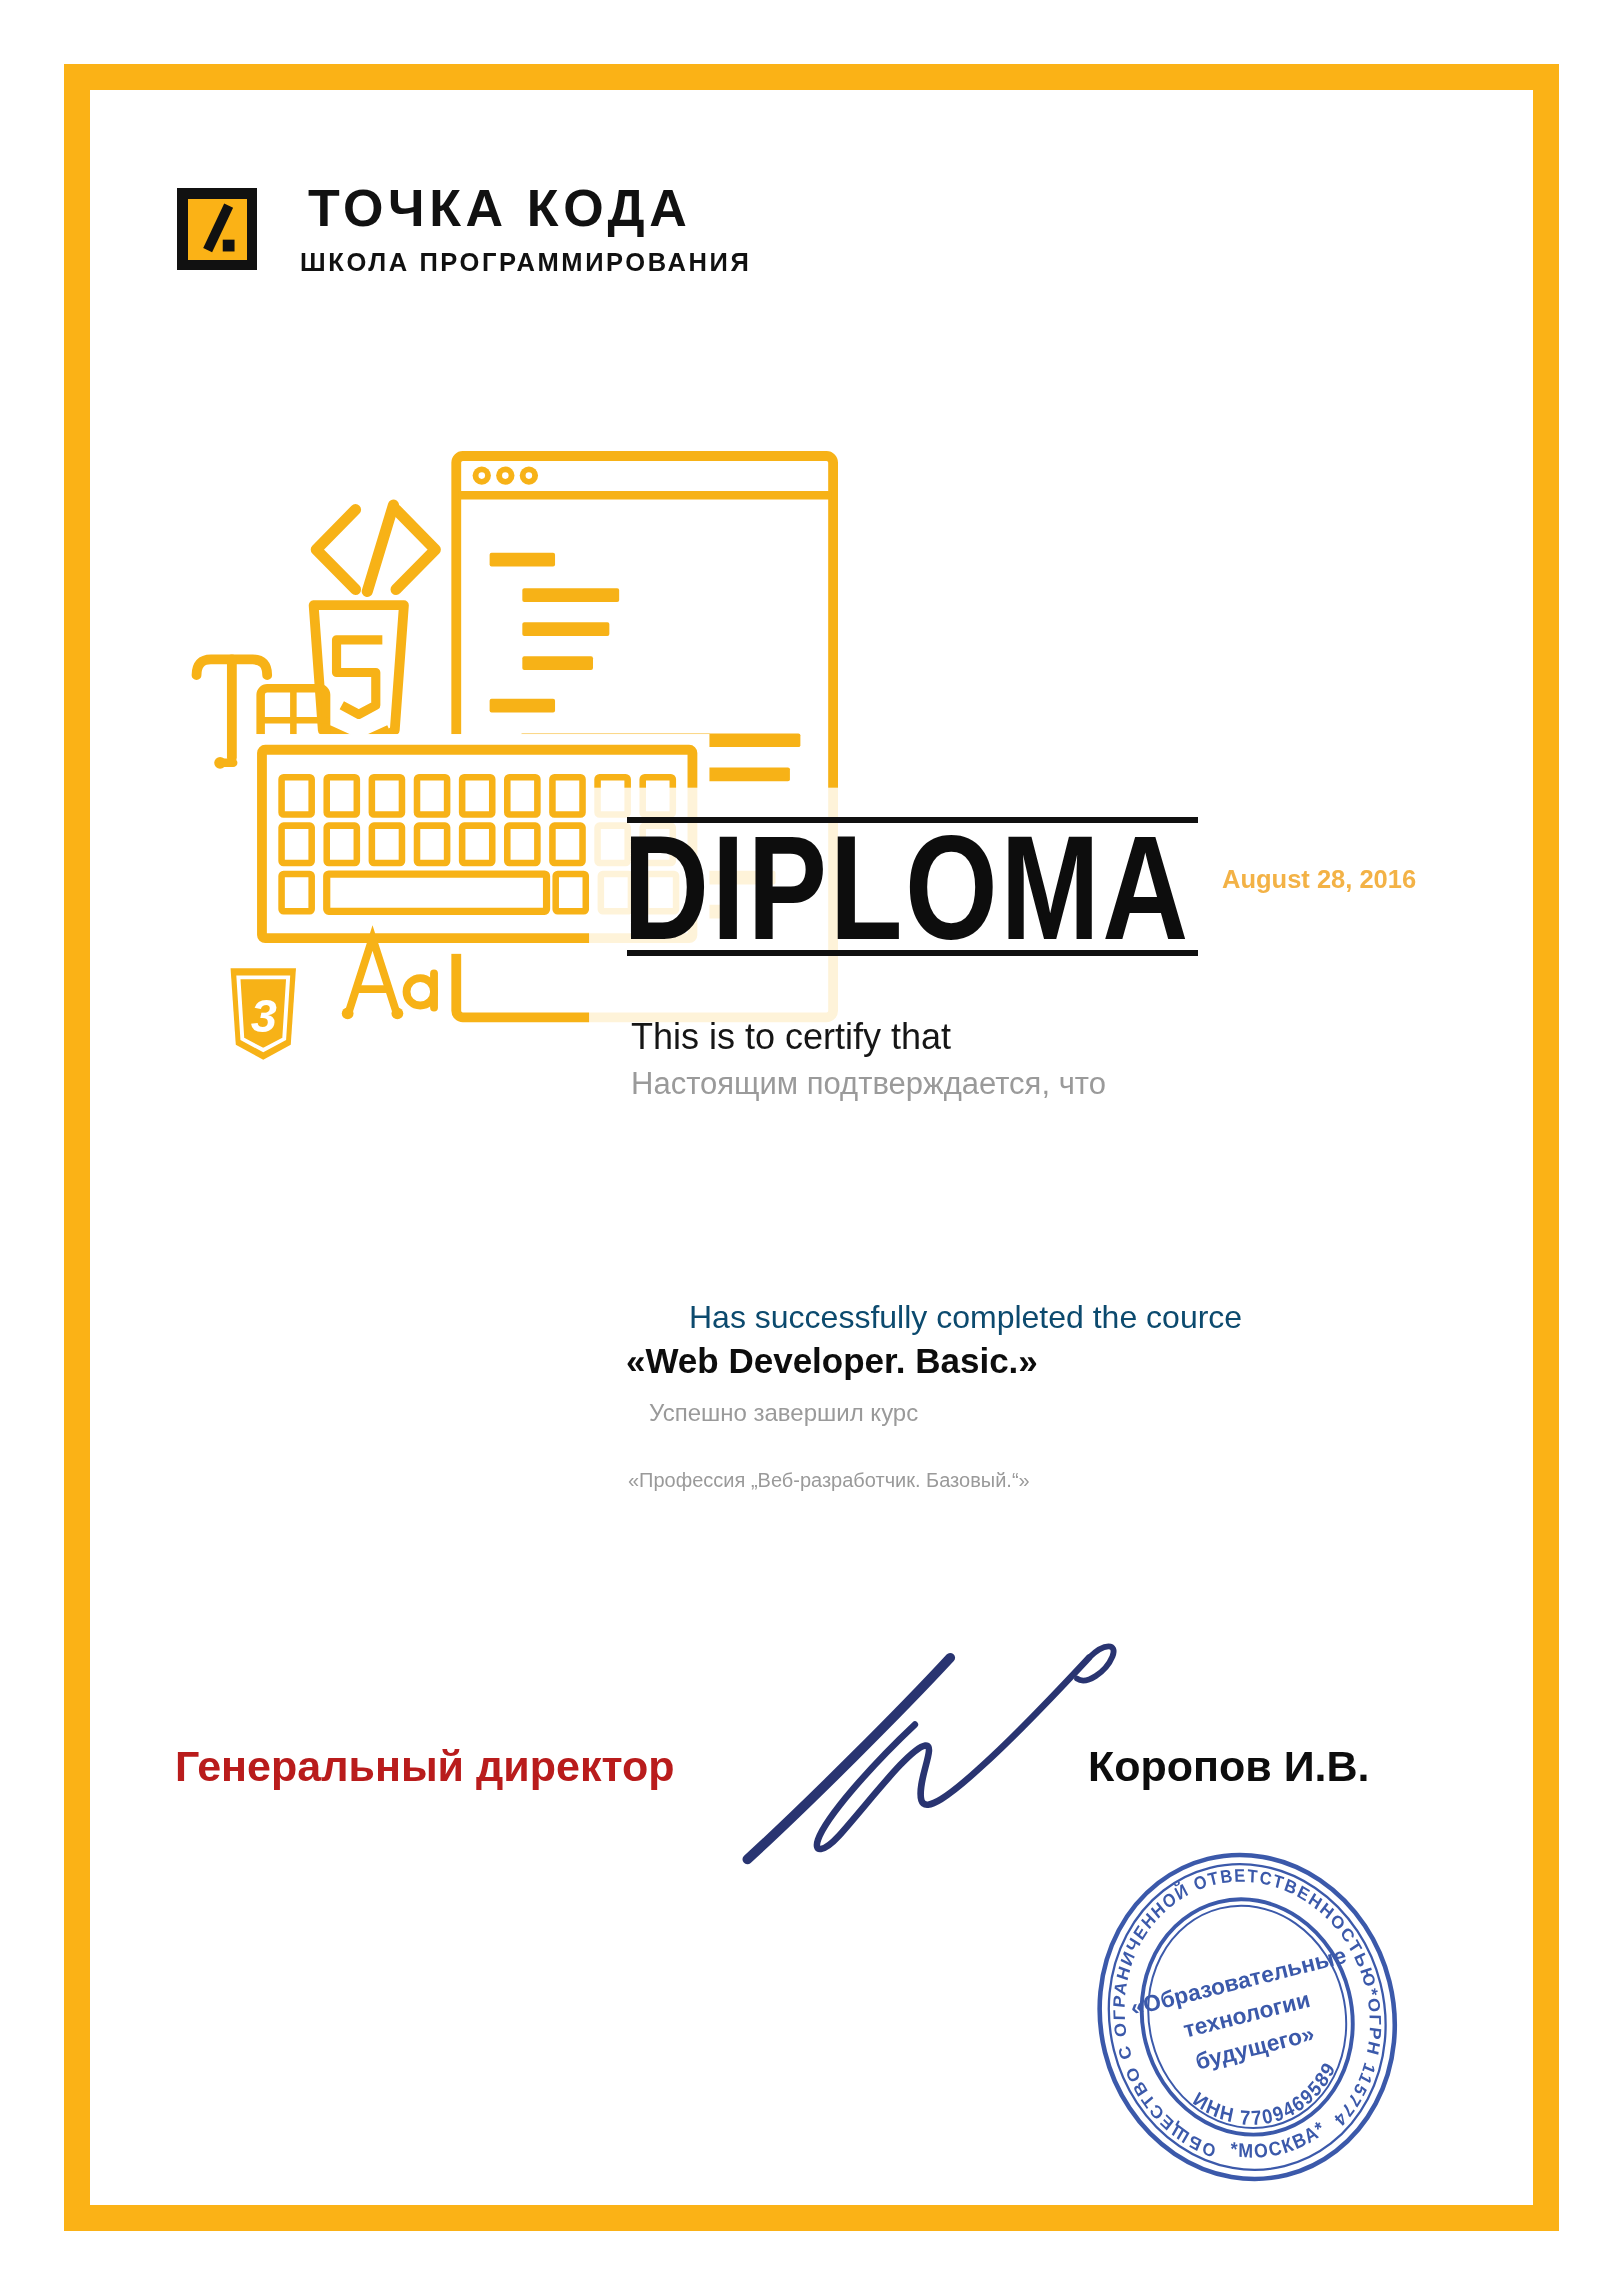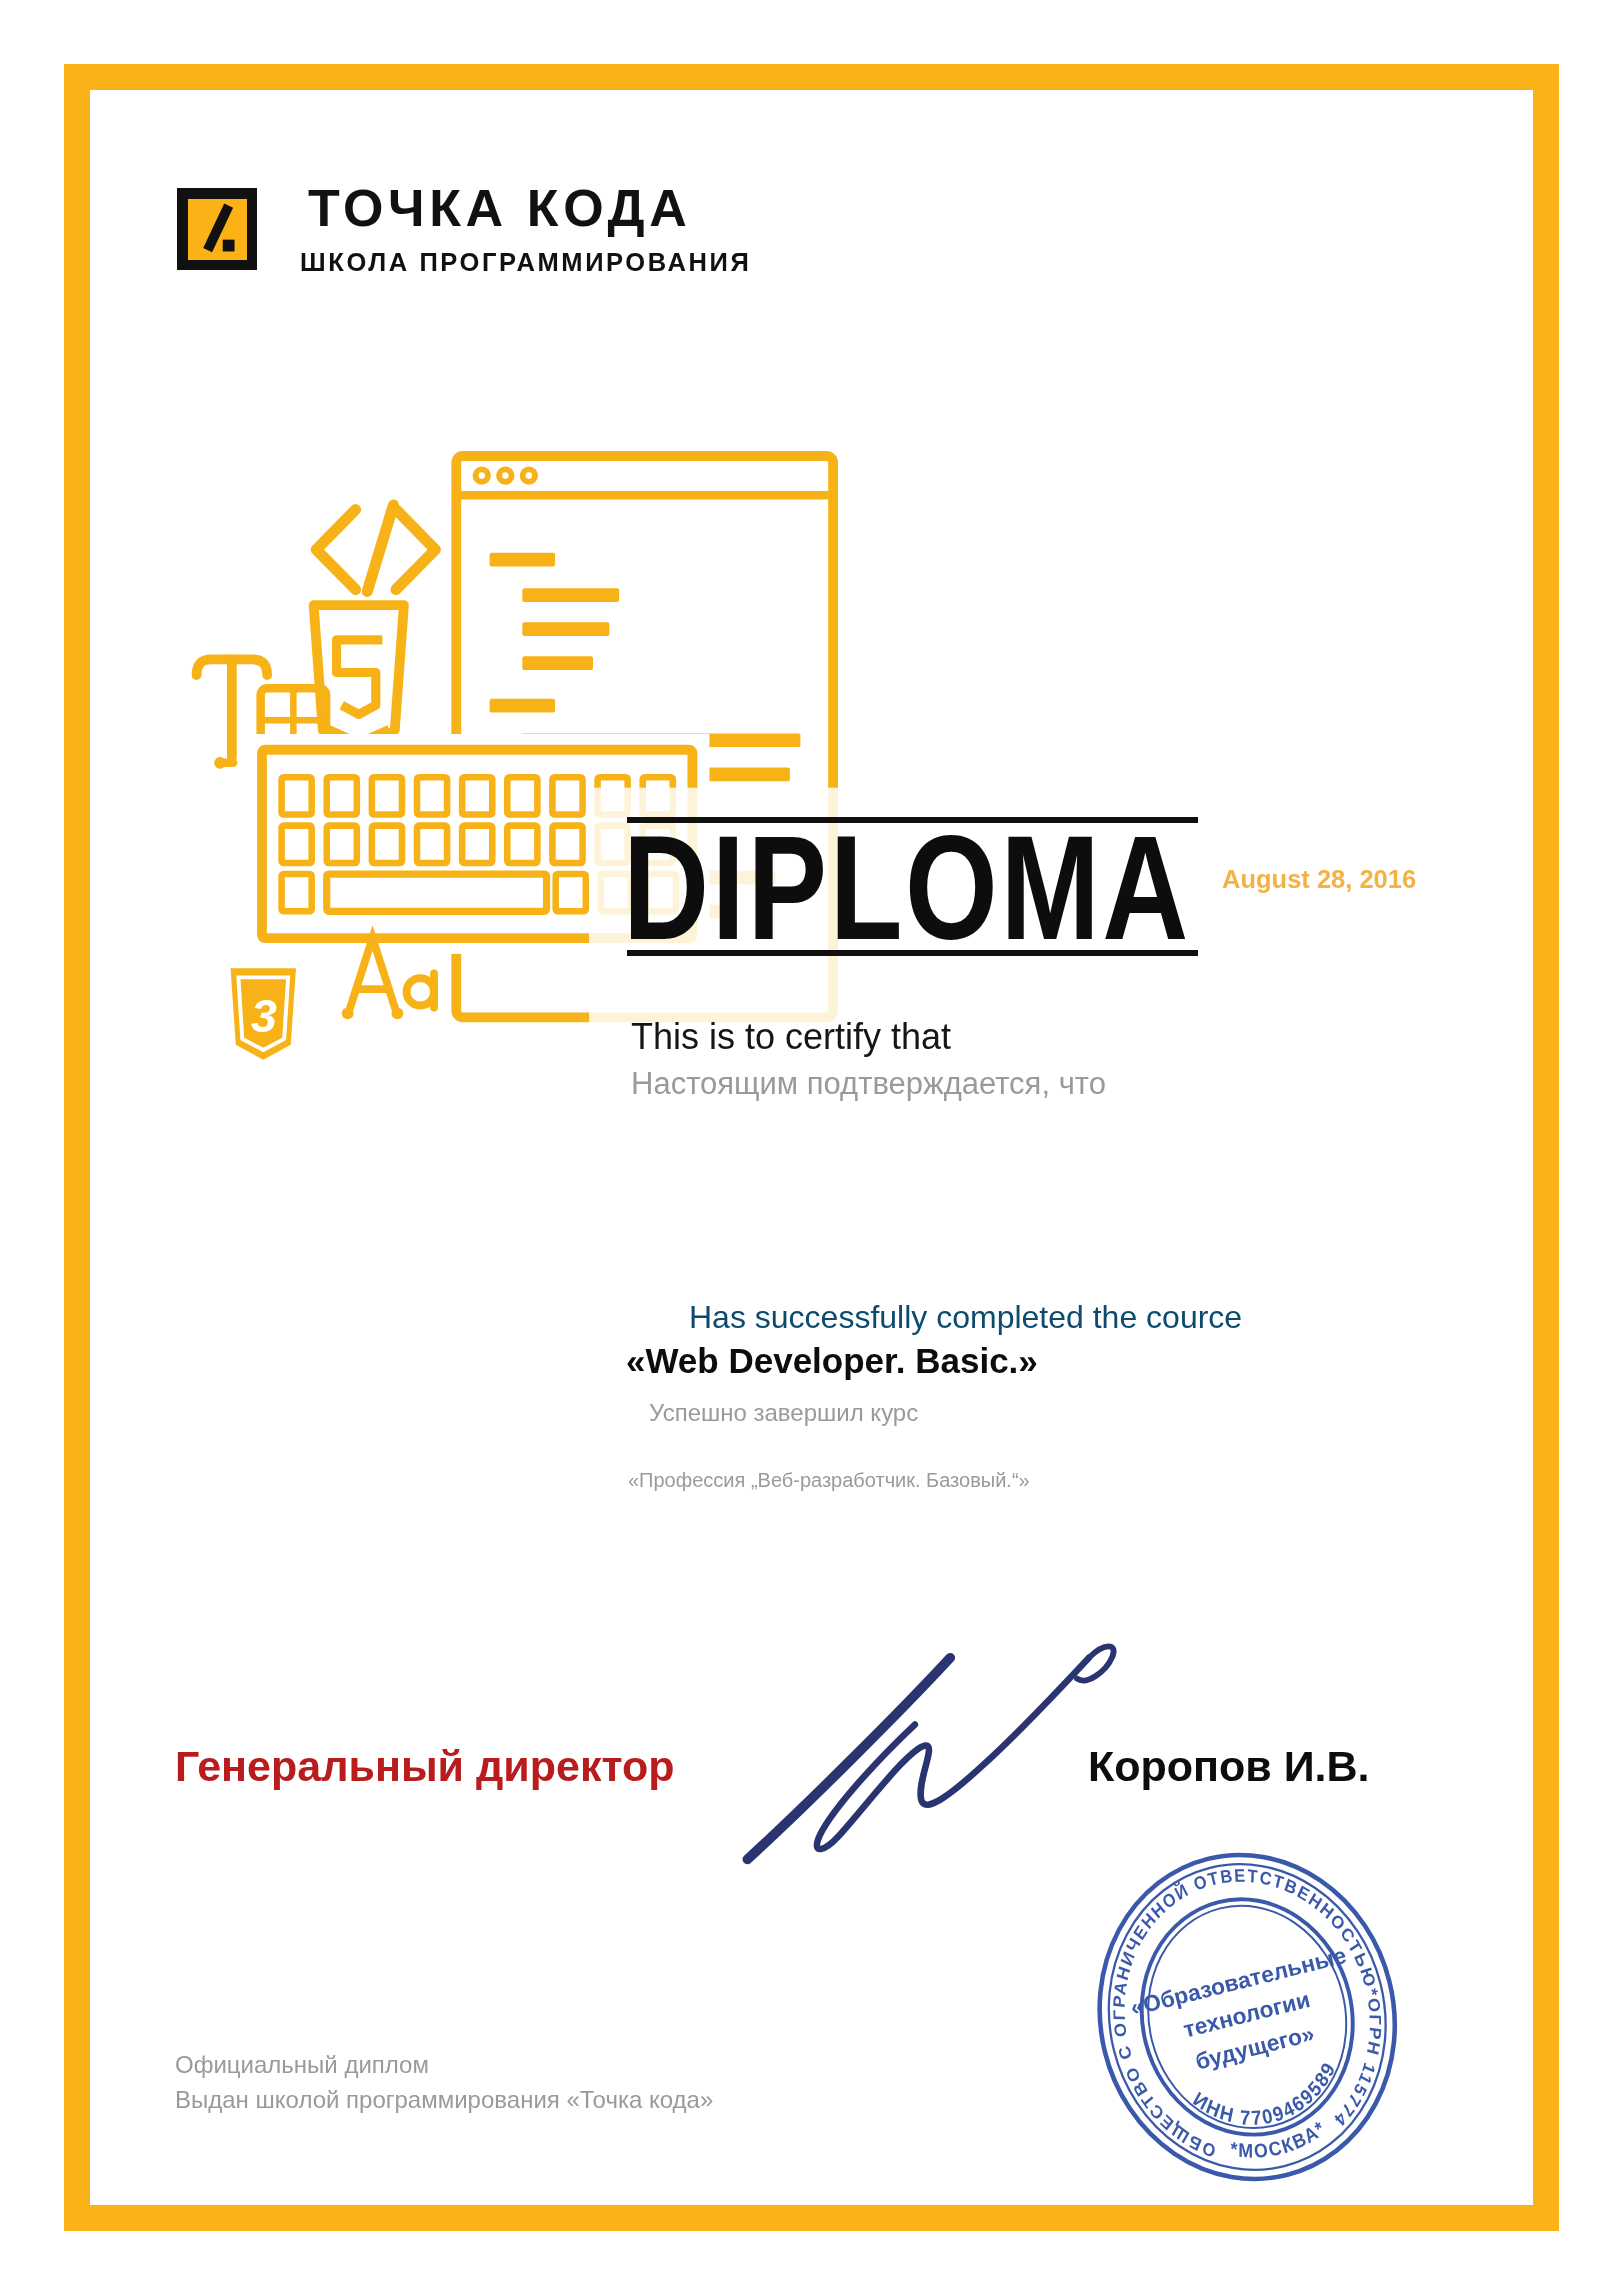--- a/index.html
+++ b/index.html
@@ -231,18 +231,14 @@
   <div class="certify-ru">Настоящим подтверждается, что</div>
 
   <div class="completed-en">Has successfully completed the cource</div>
   <div class="course-name">«Web Developer. Basic.»</div>
   <div class="completed-ru">Успешно завершил курс</div>
   <div class="course-ru">«Профессия „Веб-разработчик. Базовый.“»</div>
 
   <div class="director-role">Генеральный директор</div>
   <div class="director-name">Коропов И.В.</div>
 
-  <div class="footer">
-    <div>Официальный диплом</div>
-    <div>Выдан школой программирования «Точка кода»</div>
-  </div>
 </div>
 
 
 </body></html>

